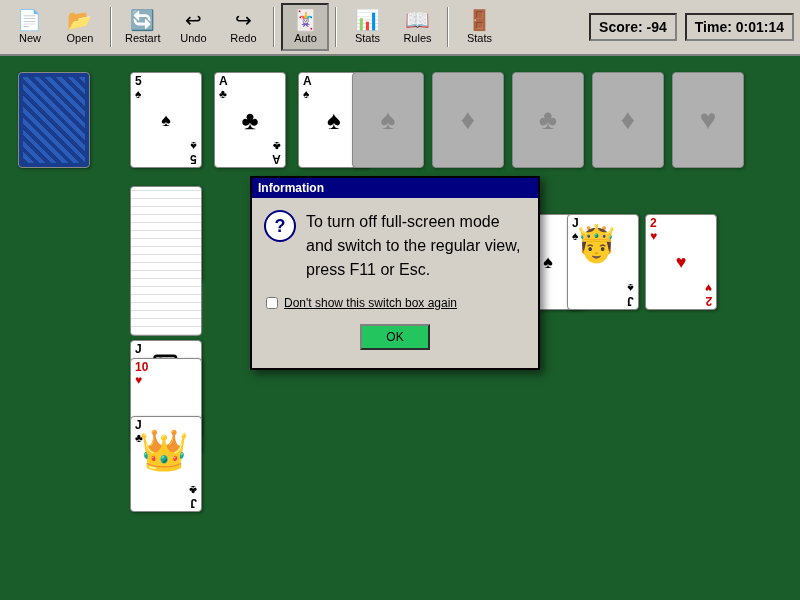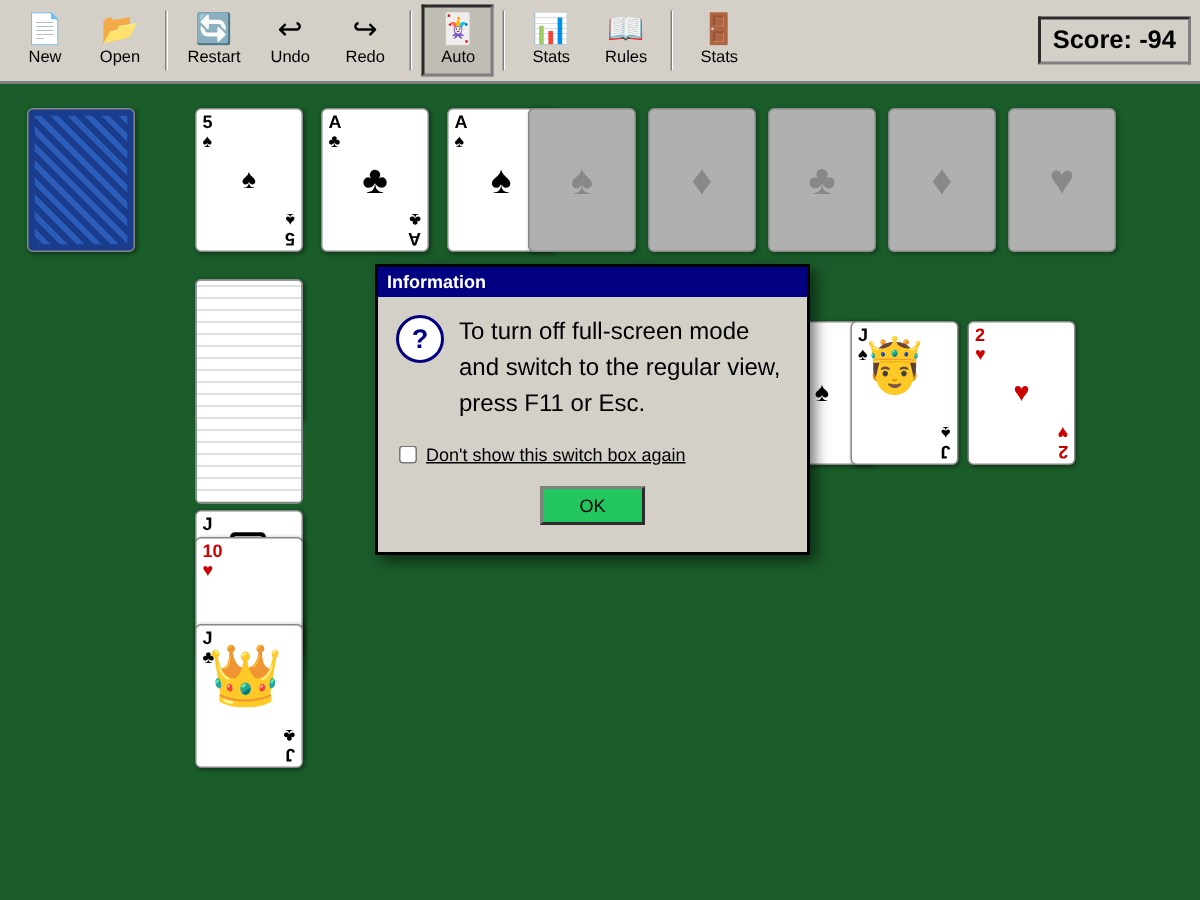--- a/index.html
+++ b/index.html
@@ -56,21 +56,21 @@
     .score-area {
       margin-left: auto;
       display: flex;
       gap: 8px;
       align-items: center;
     }
     .score-box {
       background: #d4d0c8;
       border: 2px inset #808080;
       padding: 4px 8px;
-      font-size: 17px;
+      font-size: 14px;
       font-weight: bold;
       font-family: Arial, sans-serif;
     }
 
     
     #game-area {
       position: absolute;
       top: 56px;
       left: 0;
       width: 800px;
@@ -293,20 +293,24 @@
   <div class="toolbar-sep"></div>
   <div class="toolbar-btn">
     <div class="btn-icon">🚪</div>
     <span>Stats</span>
   </div>
 
   <div class="score-area">
     <div class="score-box">
       <span>Score:</span>
       <span>-94</span>
+    </div>
+    <div class="score-box">
+      <span>Time:</span>
+      <span>0:01:14</span>
     </div>
   </div>
 </div>
 
 <div id="game-area">
 
   <div class="card-back" style="left:18px; top:16px;">
     <div class="card-back-pattern"></div>
   </div>
 

